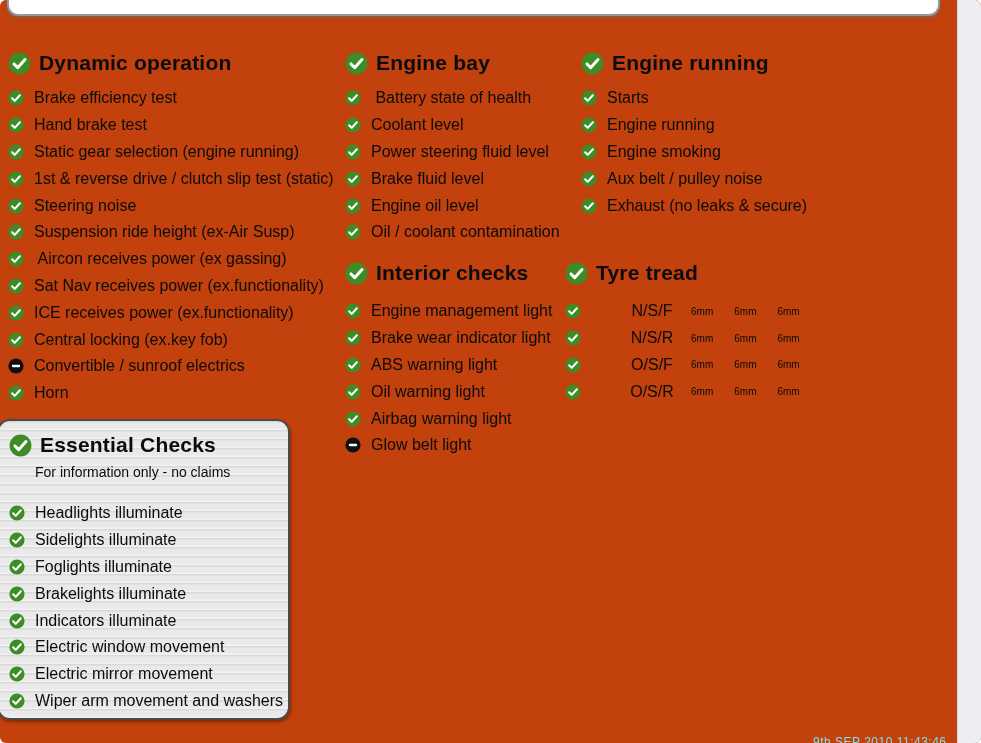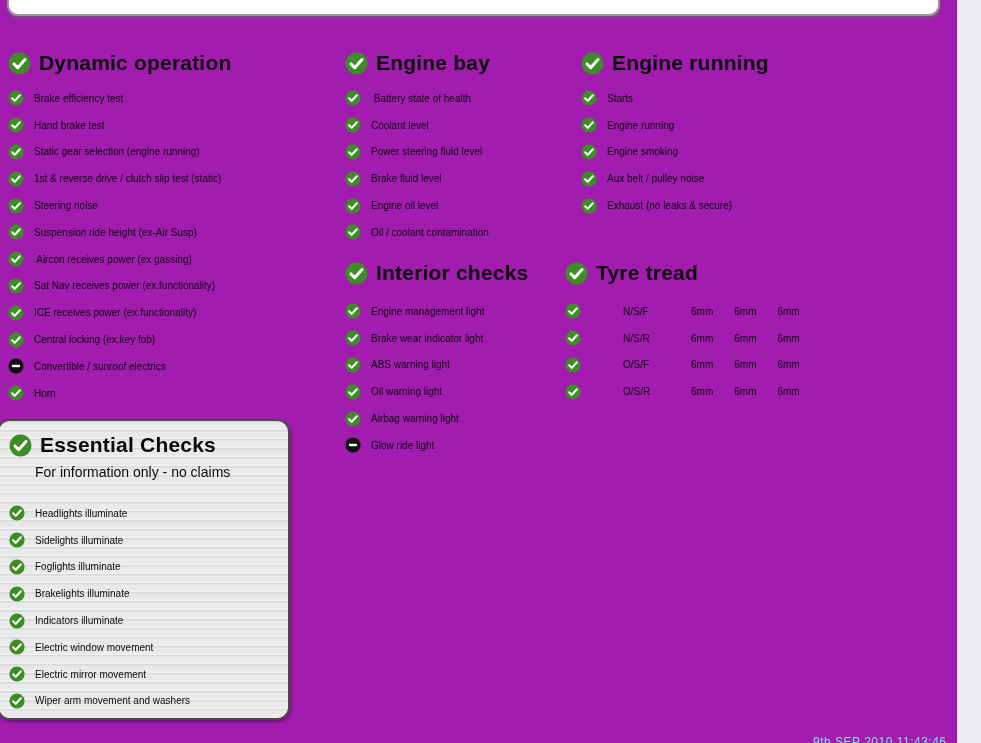--- a/index.html
+++ b/index.html
@@ -1,18 +1,18 @@
 <!DOCTYPE html>
 <html><head>
 <meta charset="utf-8">
 <style>
   html,body{margin:0;padding:0;background:#ffffff;}
   .canvas{
-    position:relative;width:981px;height:743px;overflow:hidden;background:#a21caf;
-    font-family:"Liberation Sans",sans-serif;color:#0b0b0b;
+    position:relative;width:981px;height:743px;overflow:hidden;background:#c2410c;
+    font-family:"Liberation Sans",sans-serif;color:#0b0b0b;border-radius:6px;
   }
   
   .top-box{
     position:absolute;left:7px;top:-34px;width:929px;height:46px;
     background:#ffffff;border:2px solid #97979d;border-radius:11px;
     box-shadow:0 2px 3px rgba(110,110,120,0.55);
   }
   
   .right-band{
     position:absolute;left:957px;top:0;width:24px;height:743px;
@@ -22,24 +22,24 @@
   #sec-dynamic       {left:8px;  top:48px; width:335px;}
   #sec-enginebay     {left:345px;top:48px; width:220px;}
   #sec-enginerunning {left:581px;top:48px; width:235px;}
   #sec-interior      {left:345px;top:258px;width:220px;}
   #sec-tyre          {left:565px;top:258px;width:235px;}
   .sec-header{display:flex;align-items:center;gap:8px;height:30px;}
   .sec-header h2{font-size:21px;font-weight:bold;margin:0;letter-spacing:0.2px;}
   .icon-lg{width:23px;height:23px;flex:0 0 23px;display:inline-block;}
   .icon-lg svg,.icon-sm svg{width:100%;height:100%;display:block;}
   .items{margin-top:7px;}
-  #sec-interior .items,#sec-tyre .items{margin-top:10px;}
+  #sec-interior .items,#sec-tyre .items{margin-top:10px;text-align:center;}
   .item-row{display:flex;align-items:center;height:26.8px;gap:10px;}
   .icon-sm{width:16px;height:16px;flex:0 0 16px;display:inline-block;}
-  .item-label{font-size:10px;white-space:pre;}
+  .item-label{font-size:16px;white-space:pre;}
   .tyre-label{width:58px;flex:0 0 58px;margin-left:32px;}
   .tyre-value{font-size:10px;margin-right:11px;}
   
   .essential-box{
     position:absolute;left:-3px;top:419px;width:293px;height:301px;box-sizing:border-box;
     border:2px solid #4a4a4a;border-radius:13px;
     background:repeating-linear-gradient(180deg,
       #d9d9d9 0px,#d9d9d9 1px,#e9e9e9 2px,#e9e9e9 7px,#f2f2f2 8px,#f2f2f2 9px);
     box-shadow:1px 2px 3px rgba(0,0,0,0.35);
     padding:9px 0 0 10px;
@@ -364,21 +364,21 @@
           </span>
           <span class="item-label">Airbag warning light</span>
         </div>
         <div class="item-row">
           <span class="icon-sm">
             <svg viewBox="0 0 20 20">
               <circle cx="10" cy="10" r="9.5" fill="#101010"></circle>
               <rect x="4.8" y="8.55" width="10.4" height="2.9" rx="1.45" fill="#ffffff"></rect>
             </svg>
           </span>
-          <span class="item-label">Glow ride light</span>
+          <span class="item-label">Glow belt light</span>
         </div>
       </div>
   </section>
 
   <section class="section" id="sec-tyre">
     <div class="sec-header">
       <span class="icon-lg">
           <svg viewBox="0 0 20 20">
             <circle cx="10" cy="10" r="9.5" fill="#3e8c25"></circle>
             <path d="M5.2 10.4 L8.4 13.6 L14.8 6.6" fill="none" stroke="#ffffff" stroke-width="2.6" stroke-linecap="round" stroke-linejoin="round"></path>

